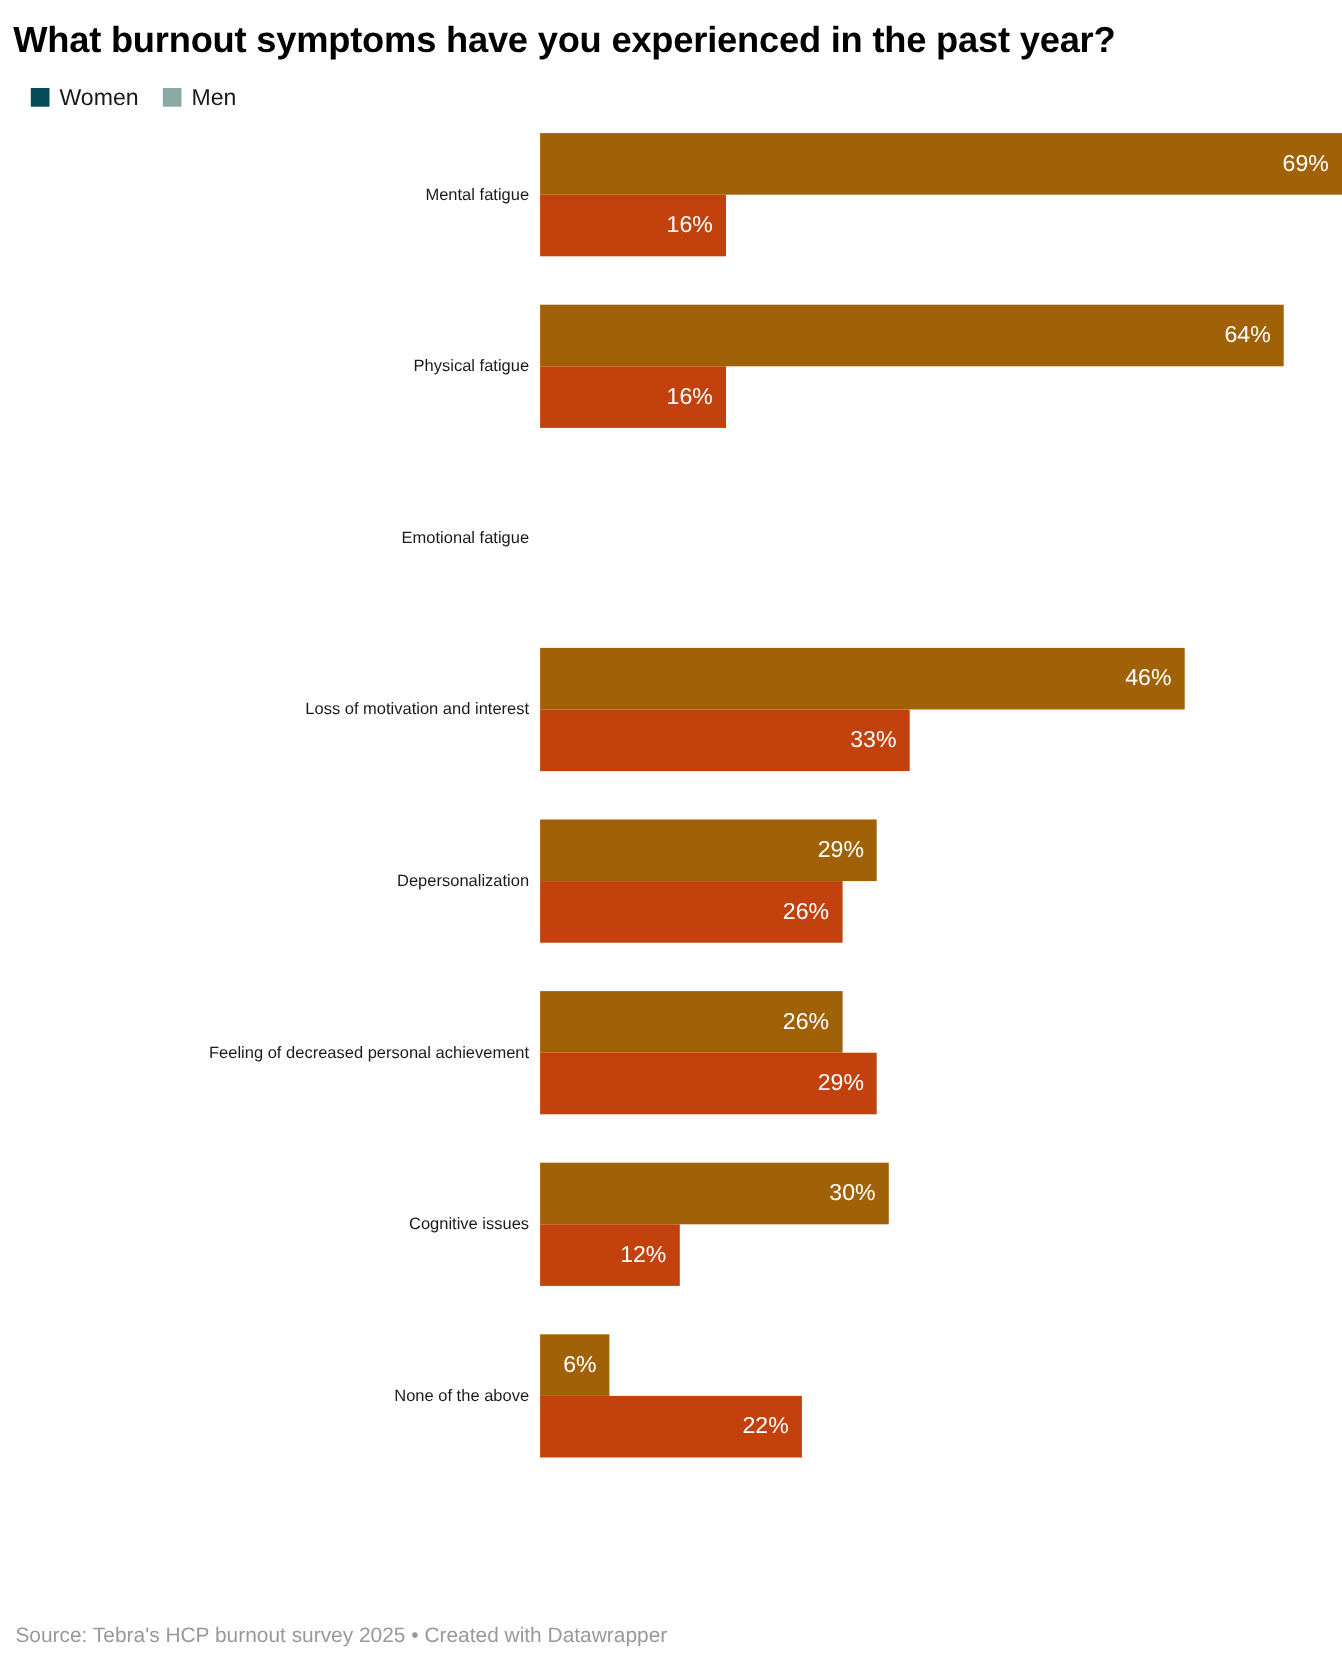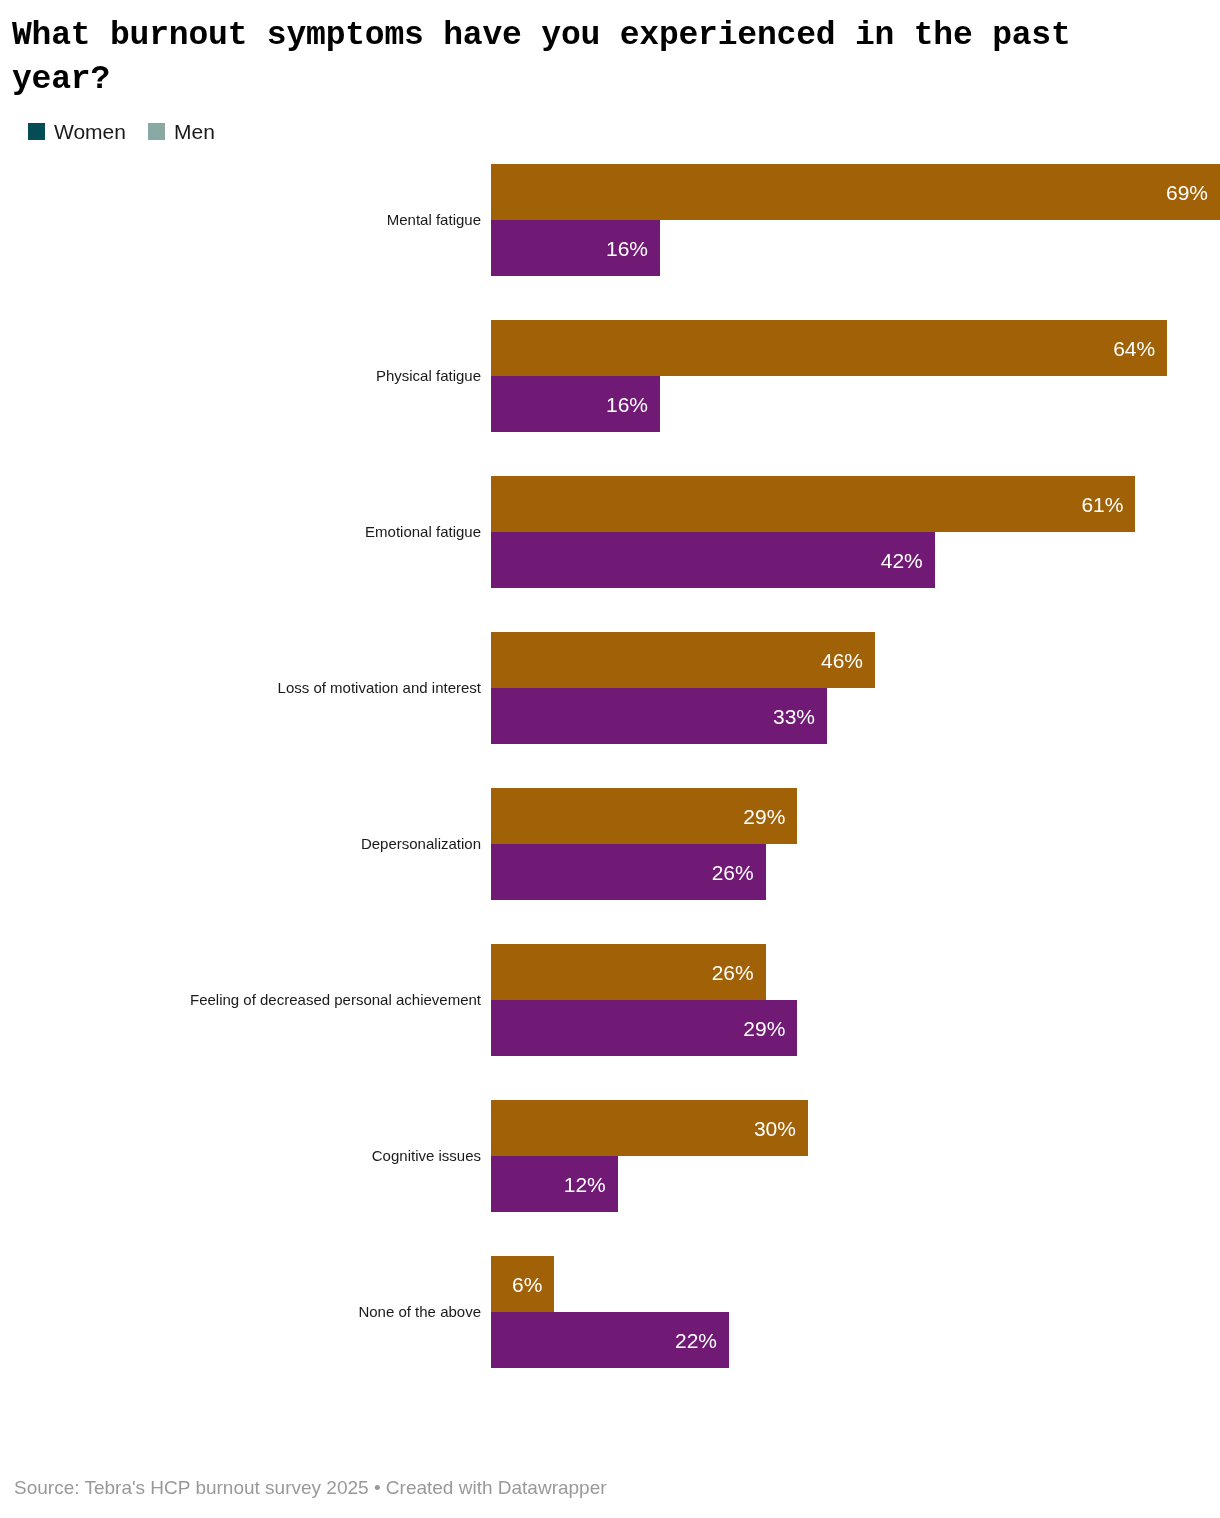--- a/index.html
+++ b/index.html
@@ -13,21 +13,20 @@
   body {
     font-family: "Liberation Sans", sans-serif;
     color: #1a1a1a;
     position: relative;
     overflow: hidden;
   }
 
   
   .chart-header {
     padding: 14px 0 0 12px;
-    font-family: Liberation Mono, monospace;
   }
 
   .chart-title {
     font-size: 33px;
     font-weight: bold;
     line-height: 1.32;
     letter-spacing: -0.2px;
     color: #000000;
     max-width: 1175px;
   }
@@ -98,21 +97,21 @@
 
   .bar {
     position: relative;
     height: 56px;
     display: flex;
     align-items: center;
     justify-content: flex-end;
   }
 
   .bar-women { background: #a16207; }
-  .bar-men   { background: #701a75; }
+  .bar-men   { background: #c2410c; }
 
   .bar-value {
     font-size: 21px;
     color: #ffffff;
     padding-right: 12px;
     white-space: nowrap;
     line-height: 1;
   }
 
   
@@ -181,38 +180,26 @@
         </div>
         <div class="bar-row">
           <div class="bar bar-men" style="width: 169.043px;">
             <span class="bar-value">16%</span>
           </div>
         </div>
       </div>
     </div>
     <div class="bar-group">
       <div class="cat-label">Emotional fatigue</div>
-      <div class="bars">
-        <div class="bar-row">
-          <div class="bar bar-women" style="width: 644.478px;">
-            <span class="bar-value">61%</span>
-          </div>
-        </div>
-        <div class="bar-row">
-          <div class="bar bar-men" style="width: 443.739px;">
-            <span class="bar-value">42%</span>
-          </div>
-        </div>
-      </div>
     </div>
     <div class="bar-group">
       <div class="cat-label">Loss of motivation and interest</div>
       <div class="bars">
         <div class="bar-row">
-          <div class="bar bar-women" style="width: 384px; text-align: right;">
+          <div class="bar bar-women" style="width: 586px; text-align: right;">
             <span class="bar-value">46%</span>
           </div>
         </div>
         <div class="bar-row">
           <div class="bar bar-men" style="width: 336px;">
             <span class="bar-value">33%</span>
           </div>
         </div>
       </div>
     </div>

